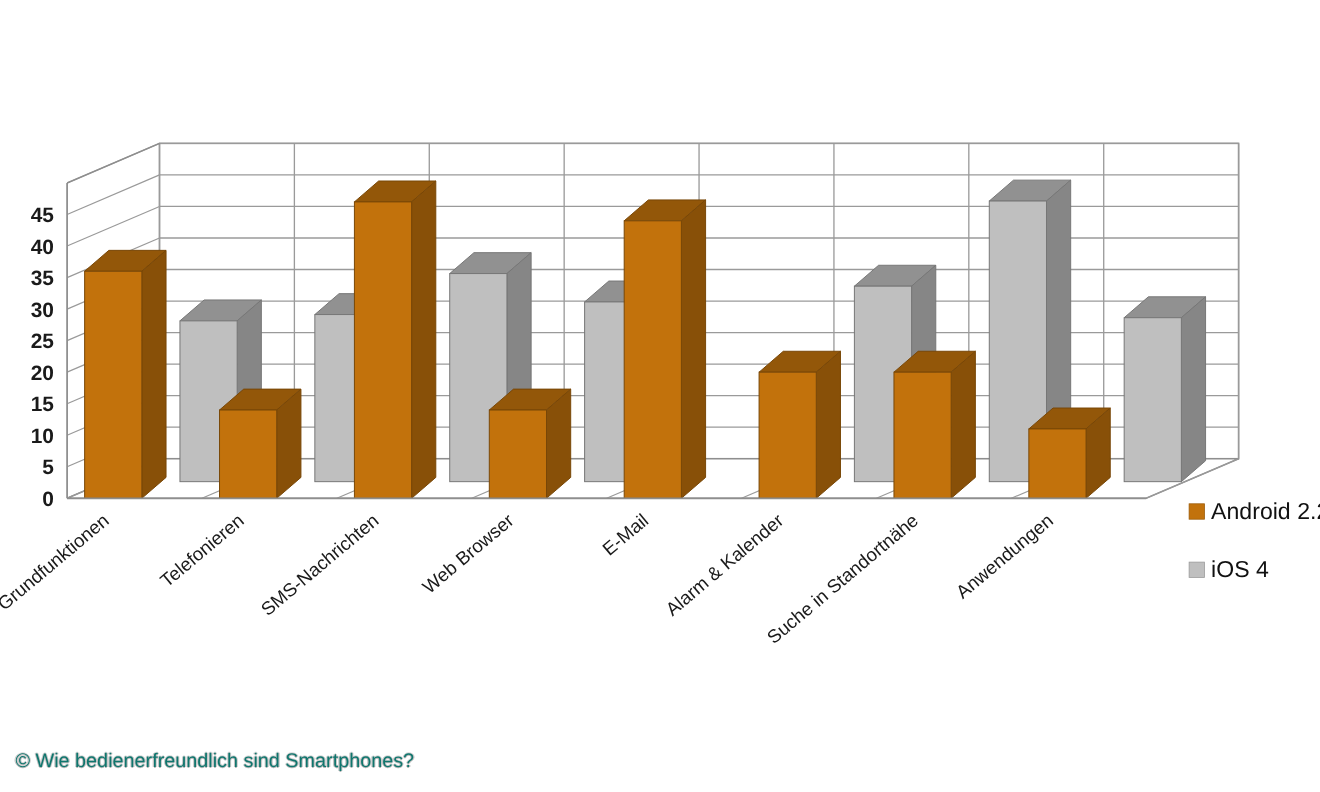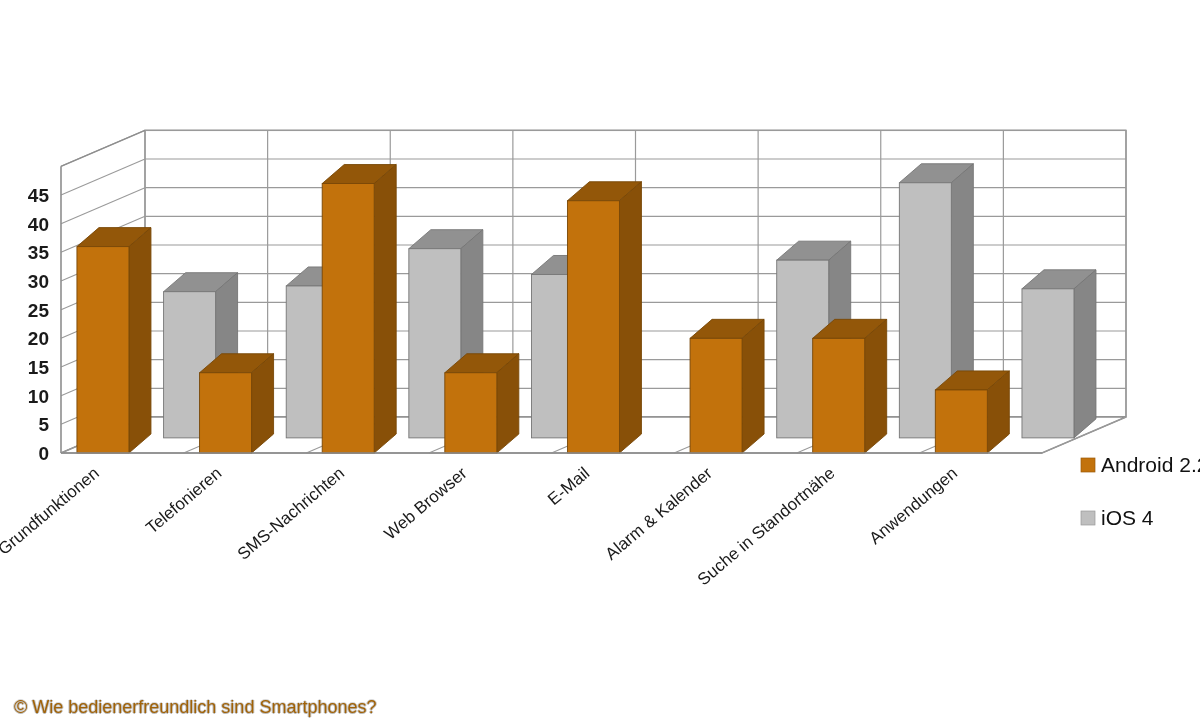--- a/index.html
+++ b/index.html
@@ -9,22 +9,22 @@
   #stage{position:relative;width:1200px;height:720px;background:#fff;}
   svg{display:block;position:absolute;left:0;top:0;}
   .tick-label{font-family:"Liberation Sans",sans-serif;font-size:19px;
               font-weight:700;fill:#1a1a1a;text-anchor:end;}
   .cat-label{font-family:"Liberation Sans",sans-serif;font-size:17px;
              fill:#1a1a1a;}
   .legend-label{font-family:"Liberation Sans",sans-serif;font-size:21px;
                 fill:#111;dominant-baseline:middle;}
   .caption{position:absolute;left:14px;top:681px;
            font-family:"Liberation Sans",sans-serif;font-size:18px;
-           color:#a16207;text-shadow:0 1px 0 #b9b9b9,1px 0 0 #c9c9c9,
-           0 -1px 0 #d9d9d9,-1px 0 0 #c4c4c4;white-space:nowrap;margin-top:16px;}
+           color:#0f766e;text-shadow:0 1px 0 #b9b9b9,1px 0 0 #c9c9c9,
+           0 -1px 0 #d9d9d9,-1px 0 0 #c4c4c4;white-space:nowrap;}
 </style>
 </head>
 <body>
 
 <div id="stage">
   <svg id="chart" width="1200" height="720" viewBox="0 0 1200 720">
       <g>
         <rect x="145" y="130.35000000000002" width="981" height="286.65" fill="#ffffff" stroke="#8e8e8e" stroke-width="1.4"></rect>
       </g>
       <g>

